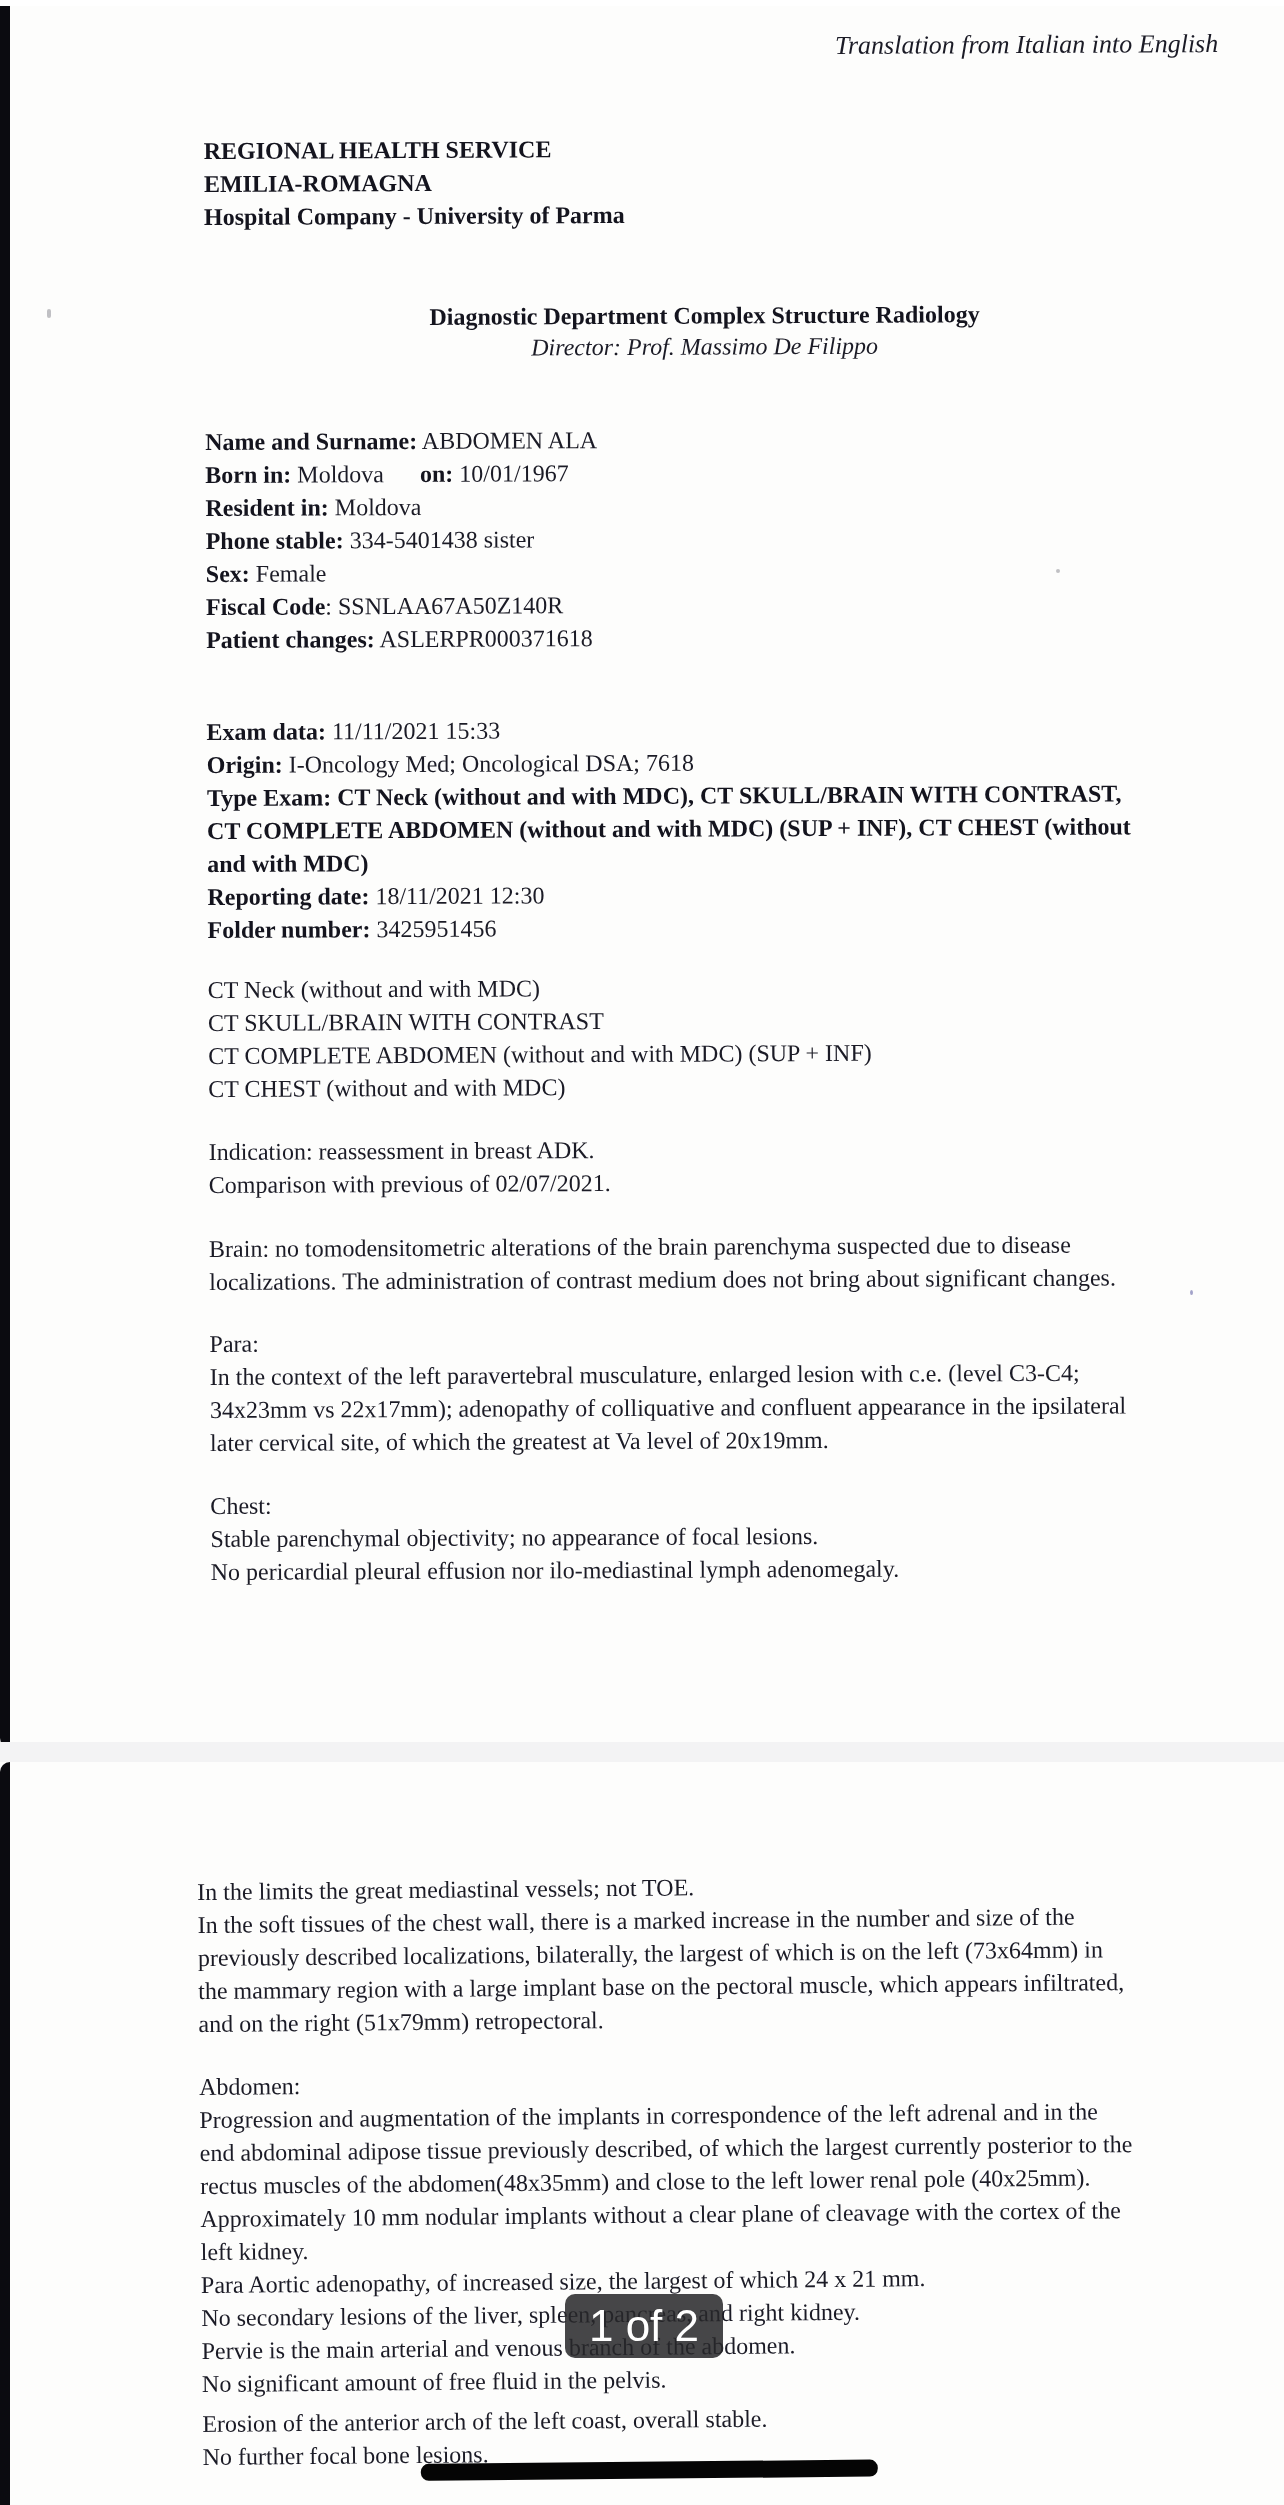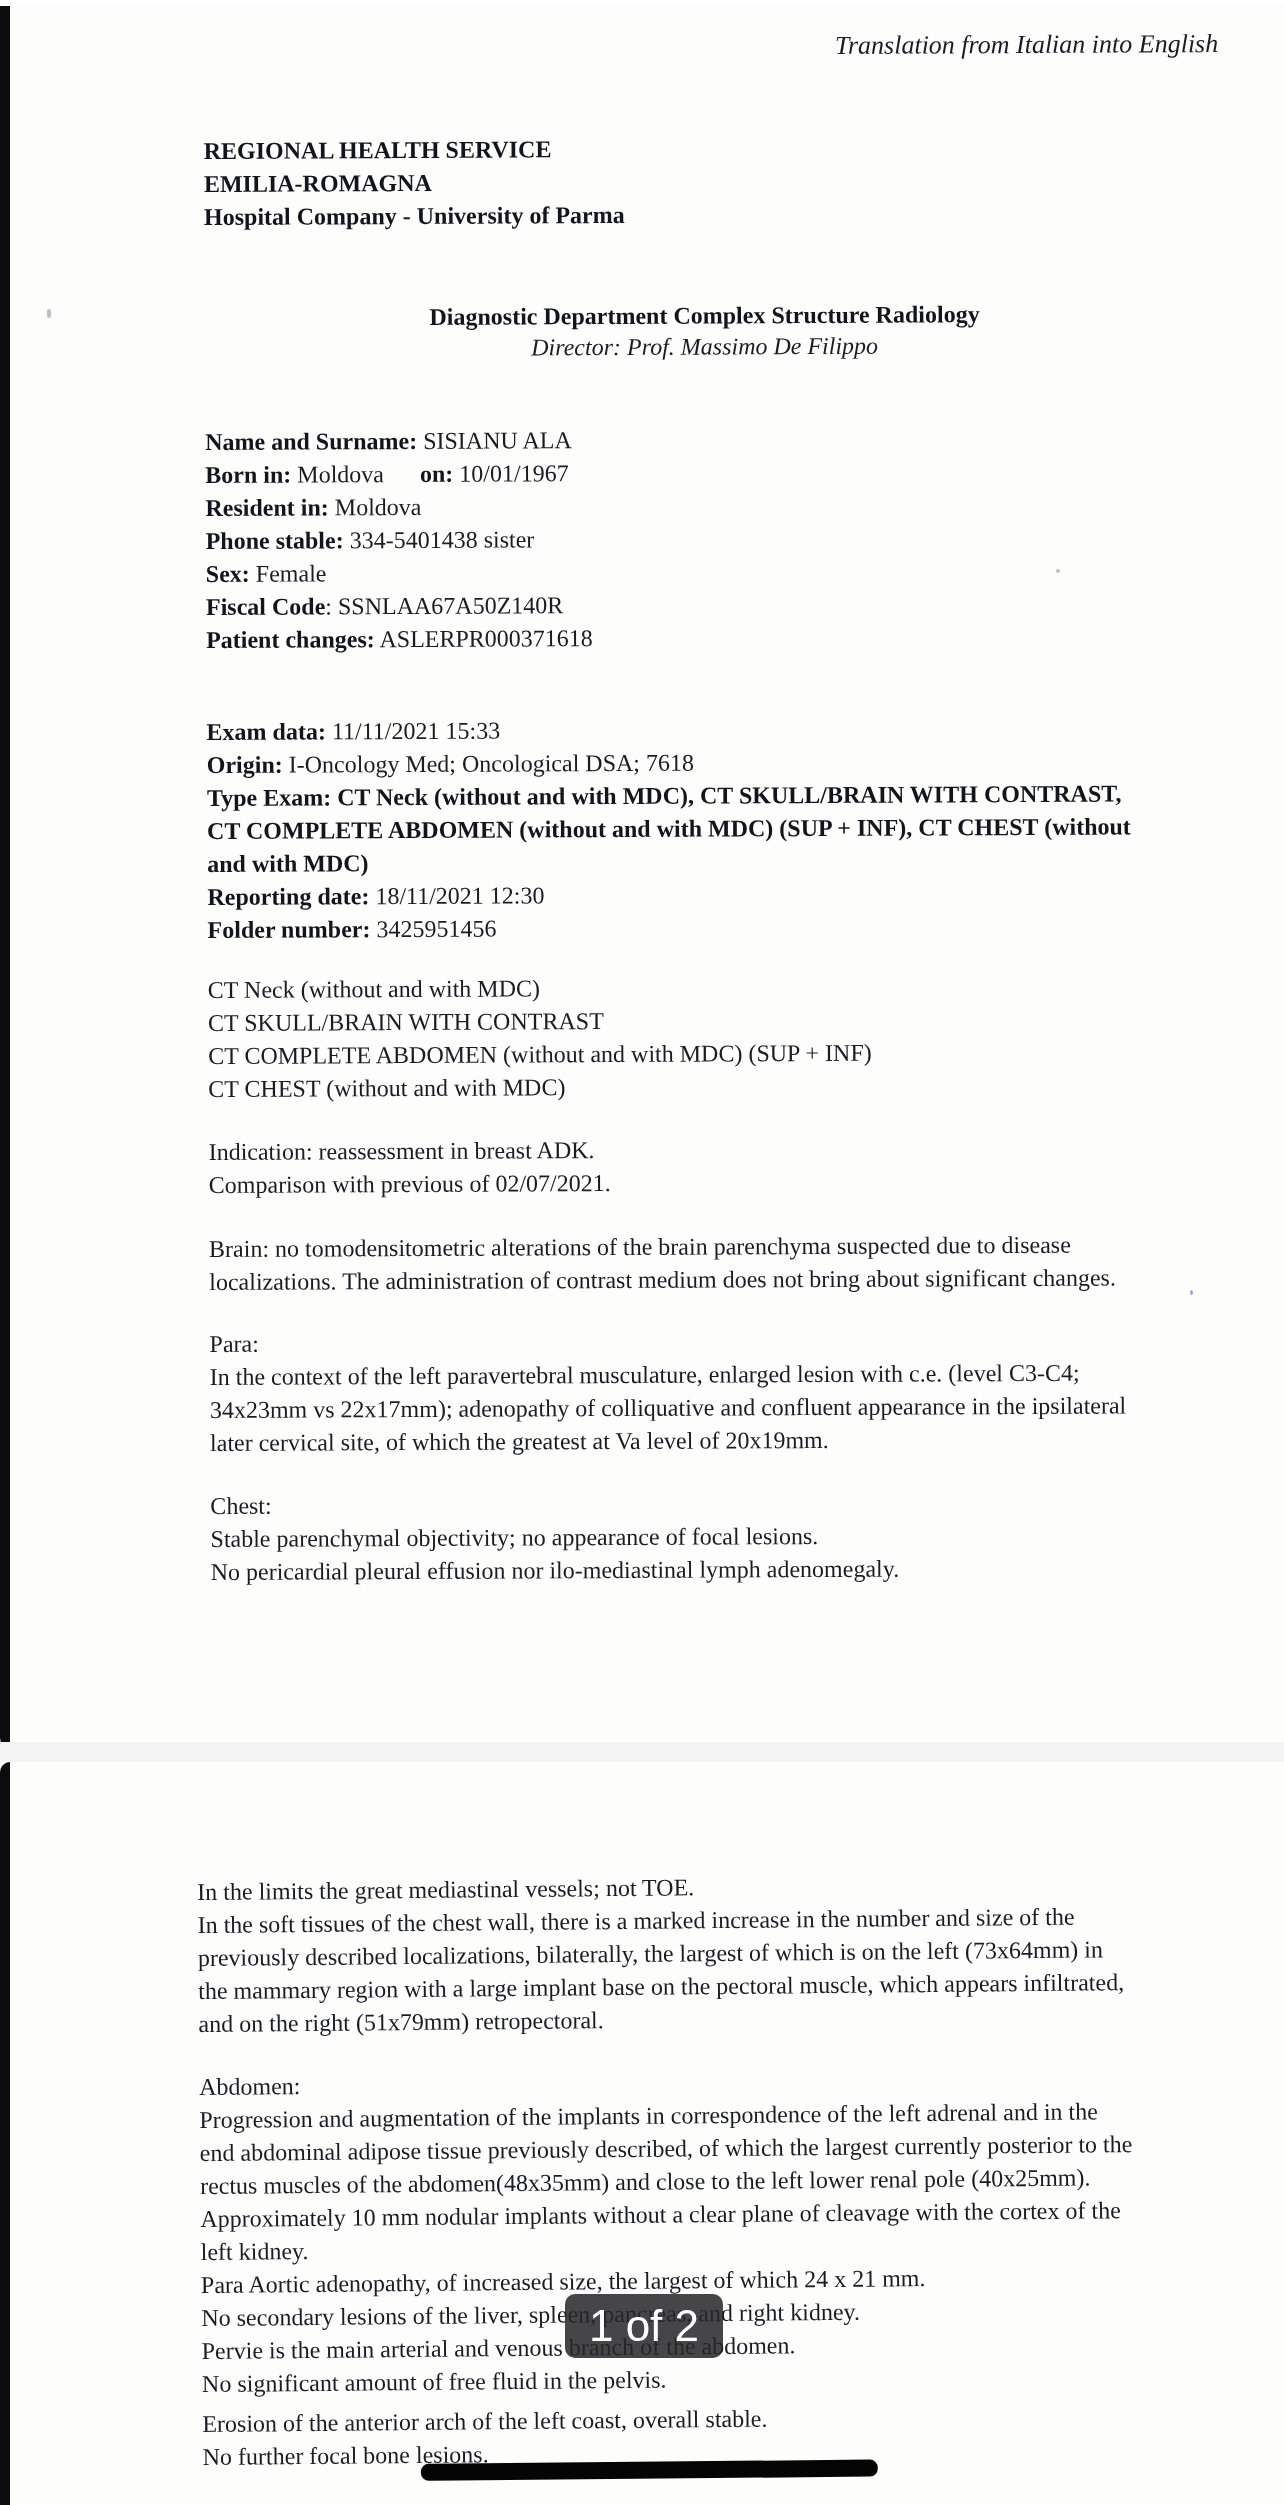--- a/index.html
+++ b/index.html
@@ -63,21 +63,21 @@
           <div class="tl"><span>EMILIA-ROMAGNA</span></div>
           <div class="tl"><span>Hospital Company - University of Parma</span></div>
         </div>
 
       <div class="block dept-block">
         <div class="dept-title">Diagnostic Department Complex Structure Radiology</div>
         <div class="dept-director">Director: Prof. Massimo De Filippo</div>
       </div>
 
       <div class="block patient-block">
-          <div class="tl"><span class="b">Name and Surname:</span><span> SISIANU ALA</span></div>
+          <div class="tl"><span class="b">Name and Surname:</span><span> ABDOMEN ALA</span></div>
           <div class="tl"><span class="b">Born in:</span><span> Moldova      </span><span class="b">on:</span><span> 10/01/1967</span></div>
           <div class="tl"><span class="b">Resident in:</span><span> Moldova</span></div>
           <div class="tl"><span class="b">Phone stable:</span><span> 334-5401438 sister</span></div>
           <div class="tl"><span class="b">Sex:</span><span> Female</span></div>
           <div class="tl"><span class="b">Fiscal Code</span><span>: SSNLAA67A50Z140R</span></div>
           <div class="tl"><span class="b">Patient changes:</span><span> ASLERPR000371618</span></div>
         </div>
 
       <div class="block exam-block">
           <div class="tl"><span class="b">Exam data:</span><span> 11/11/2021 15:33</span></div>

